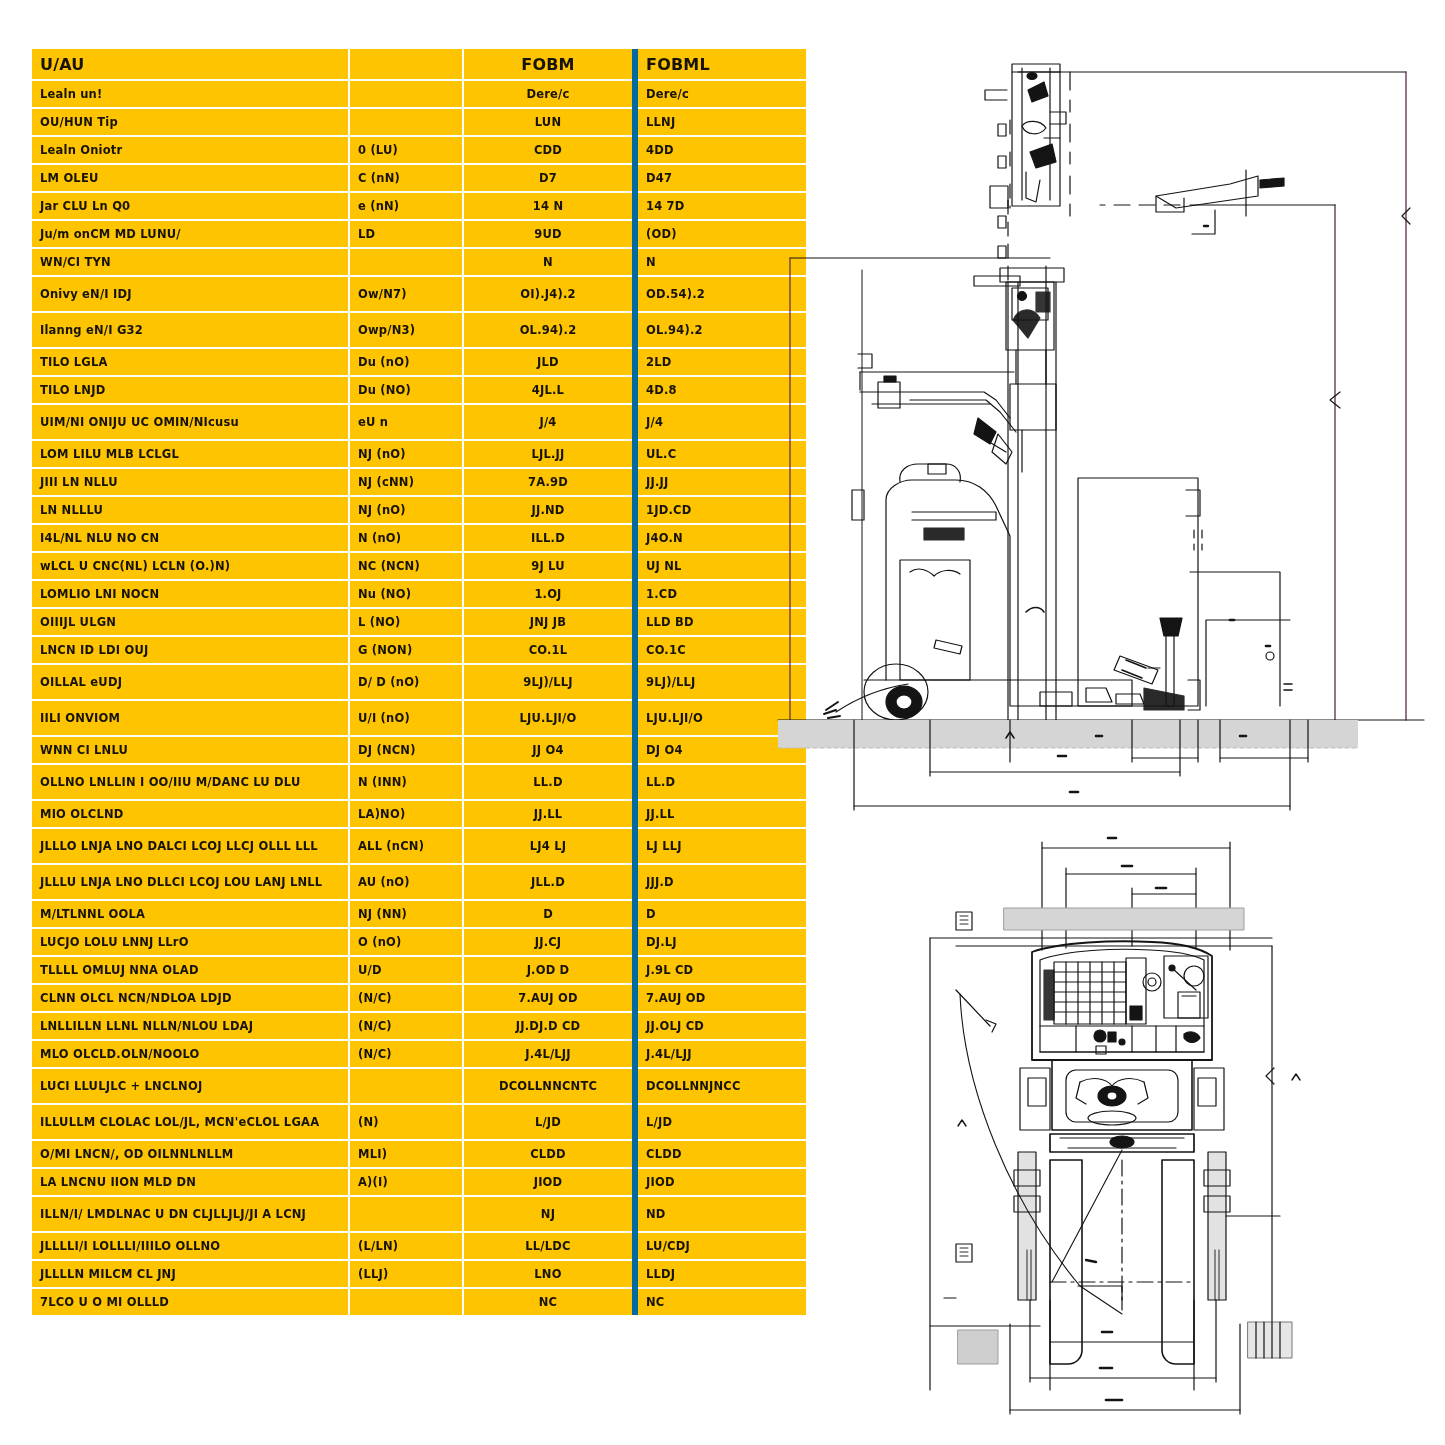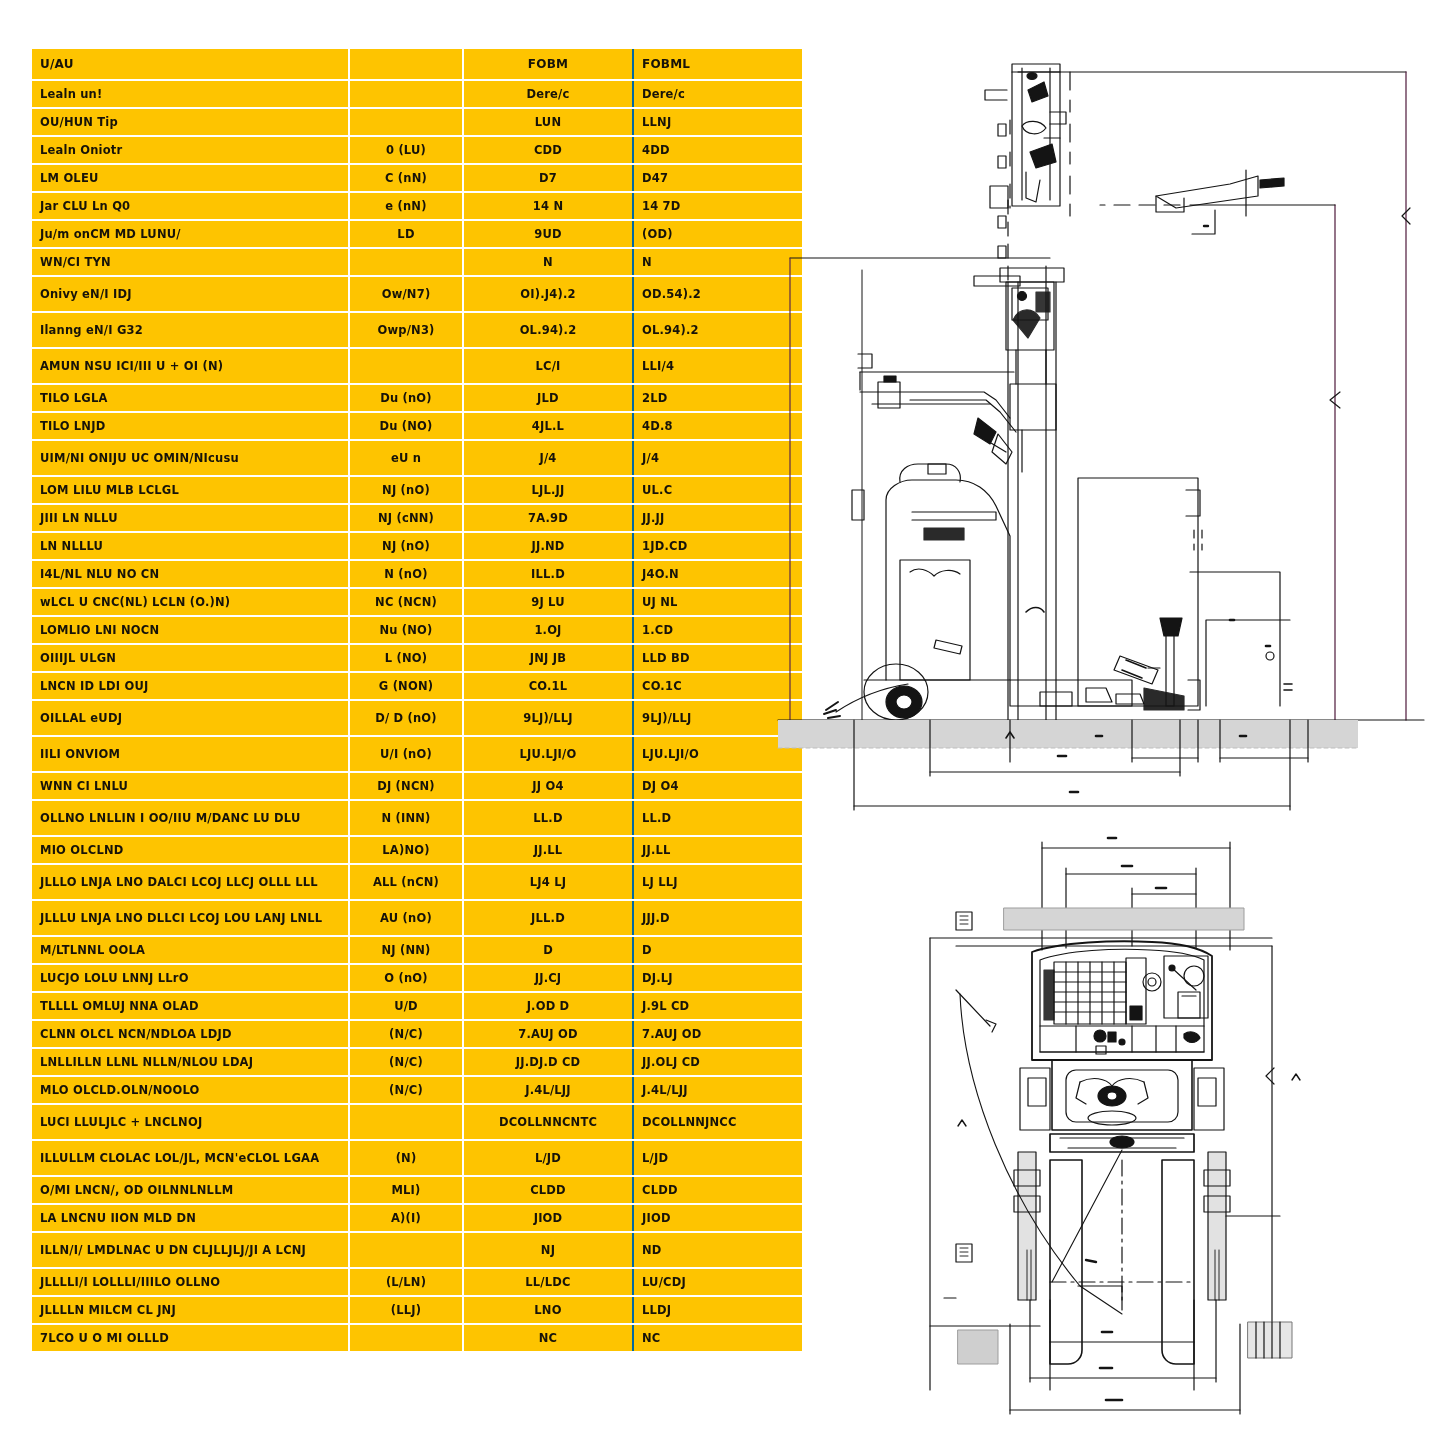--- a/index.html
+++ b/index.html
@@ -21,28 +21,28 @@
     letter-spacing:.2px;
     padding:0 8px;
     border-bottom:2px solid #FFFFFF;
     border-right:2px solid #FFFFFF;
     vertical-align:middle;
     white-space:nowrap;
     overflow:hidden;
     font-family:"DejaVu Sans",sans-serif;
   }
   #spec-table td.c-desc{width:300px;text-align:left;}
-  #spec-table td.c-unit{width:96px;text-align:center;}
-  #spec-table td.c-v1{width:152px;text-align:center;border-right:2px solid #0369a1;}
+  #spec-table td.c-unit{width:96px;text-align:left;}
+  #spec-table td.c-v1{width:152px;text-align:center;border-right:6px solid #0369a1;}
   #spec-table td.c-v2{width:152px;text-align:left;border-right:none;}
   #spec-table tr.r-tall td{height:34px;}
   #spec-table tr.r-norm td{height:26px;}
   #spec-table tr.r-head td{height:30px;font-weight:800;}
   #spec-table tr:last-child td{border-bottom:none;}
-  #spec-table td.hdr{font-weight:800;font-size:12px;}
+  #spec-table td.hdr{font-weight:800;font-size:16px;}
 
   
   .dw{position:absolute;}
   #side-view{left:760px;top:20px;width:680px;height:810px;}
   #plan-view{left:900px;top:830px;width:470px;height:610px;}
   svg{display:block;}
 </style>
 </head>
 <body>
 <div id="root">
@@ -102,26 +102,20 @@
             <td class="c-desc">Onivy eN/I IDJ</td>
             <td class="c-unit">Ow/N7)</td>
             <td class="c-v1">OI).J4).2</td>
             <td class="c-v2">OD.54).2</td>
           </tr>
           <tr class="r-tall">
             <td class="c-desc">Ilanng eN/I G32</td>
             <td class="c-unit">Owp/N3)</td>
             <td class="c-v1">OL.94).2</td>
             <td class="c-v2">OL.94).2</td>
-          </tr>
-          <tr class="r-tall">
-            <td class="c-desc">AMUN NSU ICI/III U + OI (N)</td>
-            <td class="c-unit"></td>
-            <td class="c-v1">LC/I</td>
-            <td class="c-v2">LLI/4</td>
           </tr>
           <tr class="r-norm">
             <td class="c-desc">TILO LGLA</td>
             <td class="c-unit">Du (nO)</td>
             <td class="c-v1">JLD</td>
             <td class="c-v2">2LD</td>
           </tr>
           <tr class="r-norm">
             <td class="c-desc">TILO LNJD</td>
             <td class="c-unit">Du (NO)</td>

